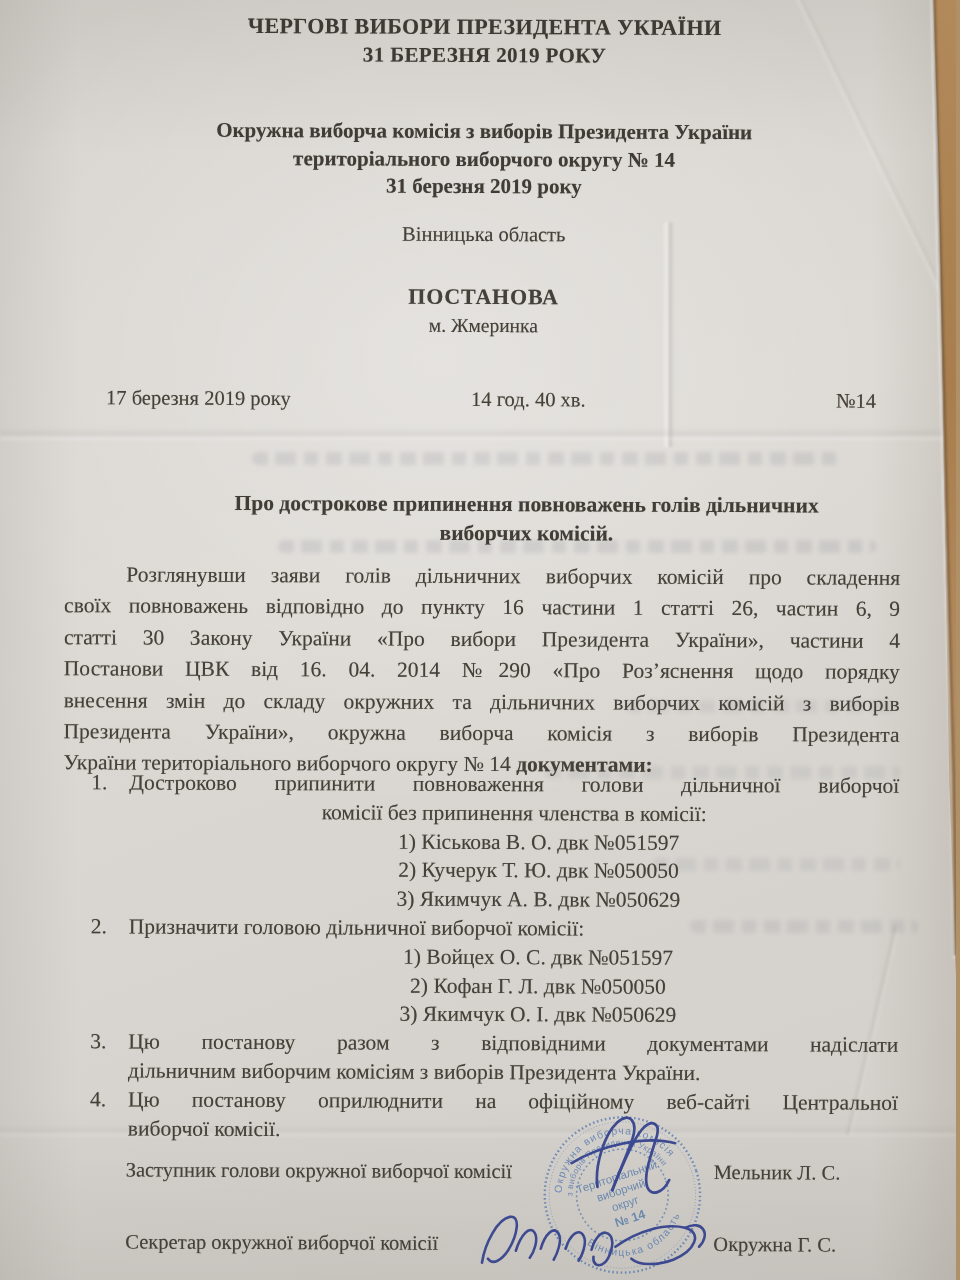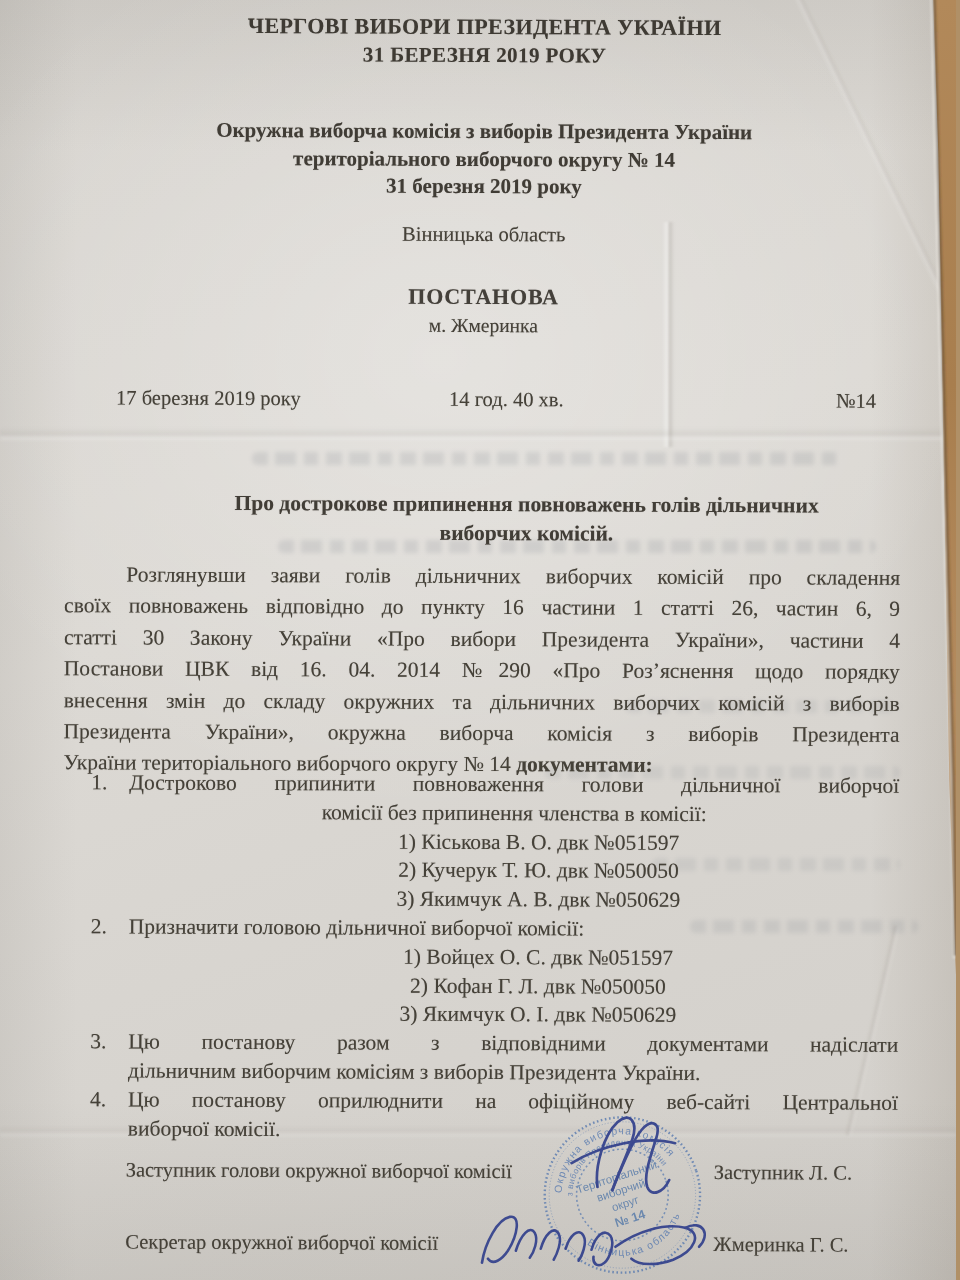--- a/index.html
+++ b/index.html
@@ -33,22 +33,22 @@
     transform:rotate(0.25deg);text-shadow:0 0 0.8px rgba(69,65,59,0.42);}
   .sec{position:absolute;left:64px;right:56px;}
   .sec-top{top:12px;text-align:center;font-weight:bold;font-size:22px;line-height:29px;letter-spacing:0.4px;color:#3e3a33;}
   .sec-top .l2{font-size:21px;}
   .sec-comm{top:118px;text-align:center;font-weight:bold;font-size:21px;line-height:27.5px;color:#403c35;}
   .sec-region{top:223px;text-align:center;font-size:20.5px;}
   .sec-post{top:284px;text-align:center;}
   .post-title{font-size:22px;font-weight:bold;letter-spacing:0.8px;color:#44403a;}
   .post-city{font-size:19.5px;margin-top:5px;}
   .sec-meta{top:388px;font-size:20.5px;height:26px;}
-  .meta-date{position:absolute;left:51px;}
-  .meta-time{position:absolute;left:384px;}
+  .meta-date{position:absolute;left:41px;}
+  .meta-time{position:absolute;left:406px;}
   .meta-num{position:absolute;left:751px;margin-left:20px;}
   .sec-subject{top:490px;text-align:center;font-weight:bold;font-size:21.5px;line-height:28.5px;padding-left:88px;color:#413d36;}
   .sec-par{top:561px;font-size:21.5px;}
   .jline{text-align:justify;text-align-last:justify;line-height:31.4px;white-space:normal;}
   .lline{text-align:left;line-height:31.4px;}
   .indent{text-indent:62px;}
   .sec-list{top:770px;font-size:21.5px;}
   .res-item{position:relative;padding-left:66px;}
   .res-num{position:absolute;left:28px;top:0;line-height:28.8px;}
   .li{line-height:28.8px;}
@@ -157,26 +157,26 @@
         <div class="res-item">
           <span class="res-num">4.</span>
           <div class="li li-j">Цю постанову оприлюднити на офіційному веб-сайті Центральної</div>
           <div class="li li-l">виборчої комісії.</div>
         </div>
 
       </div>
 
       <div class="sec sec-sign sign1">
         <span class="sig-title">Заступник голови окружної виборчої комісії</span>
-        <span class="sig-name">Заступник Л. С.</span>
+        <span class="sig-name">Мельник Л. С.</span>
       </div>
 
       <div class="sec sec-sign sign2">
         <span class="sig-title">Секретар окружної виборчої комісії</span>
-        <span class="sig-name">Жмеринка Г. С.</span>
+        <span class="sig-name">Окружна Г. С.</span>
       </div>
 
     </div>
 
     <svg class="overlay" viewBox="0 0 960 1280">
       <defs>
         <filter id="soft">
             <feGaussianBlur stdDeviation="1.3"></feGaussianBlur>
           </filter>
         <path id="arcTop" d="M 564,1200 A 61,61 0 0 1 686,1200" fill="none"></path>

